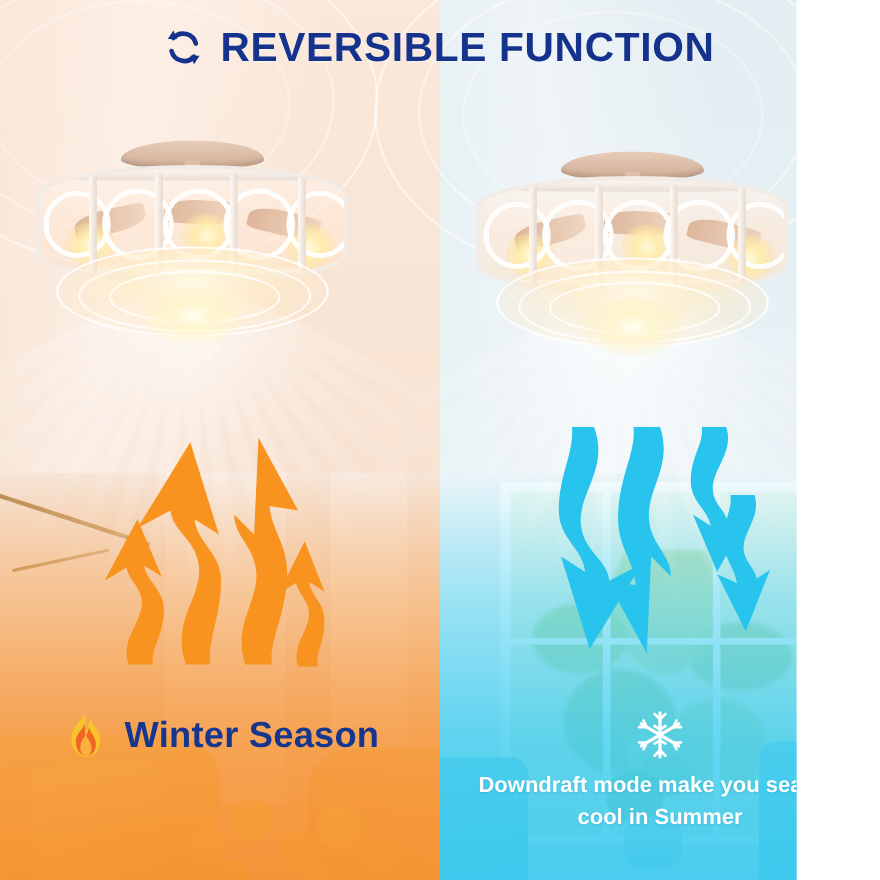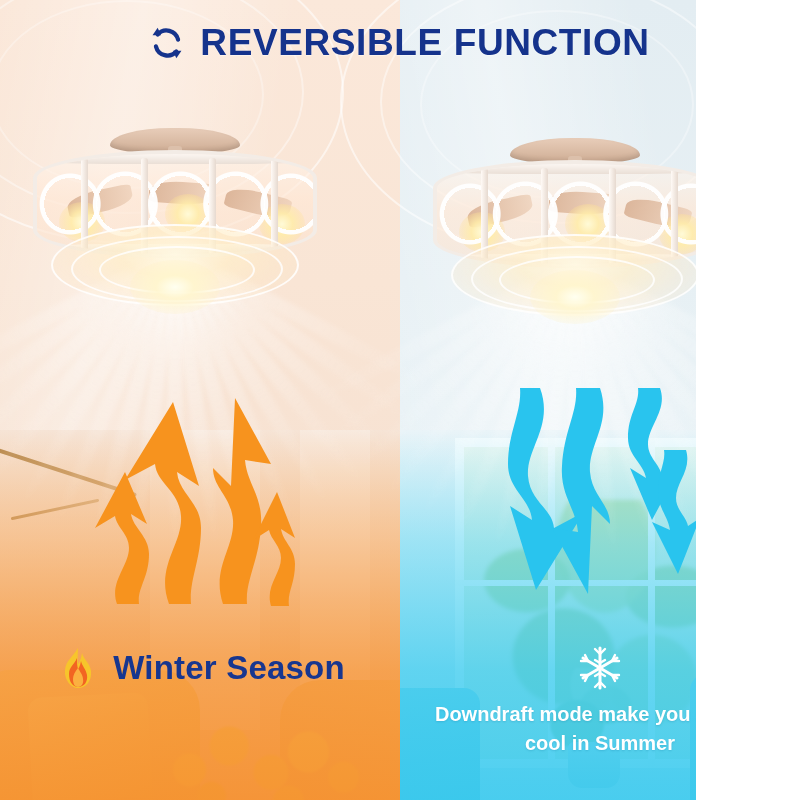--- a/index.html
+++ b/index.html
@@ -7,20 +7,21 @@
     padding: 0;
     background: #ffffff;
   }
   #poster {
     position: relative;
     width: 696px;
     height: 800px;
     overflow: hidden;
     font-family: "Liberation Sans", sans-serif;
     background: #ffffff;
+    padding-left: 28px;
   }
 
   
   .half {
     position: absolute;
     top: 0;
     height: 800px;
     width: 400px;
   }
   .half-left  { left: 0;   background: linear-gradient(to bottom, #fae5d6 0%, #f8e2d2 38%, #f6e0cf 52%, #f6b877 70%, #f79e45 86%, #f7953a 100%); }

